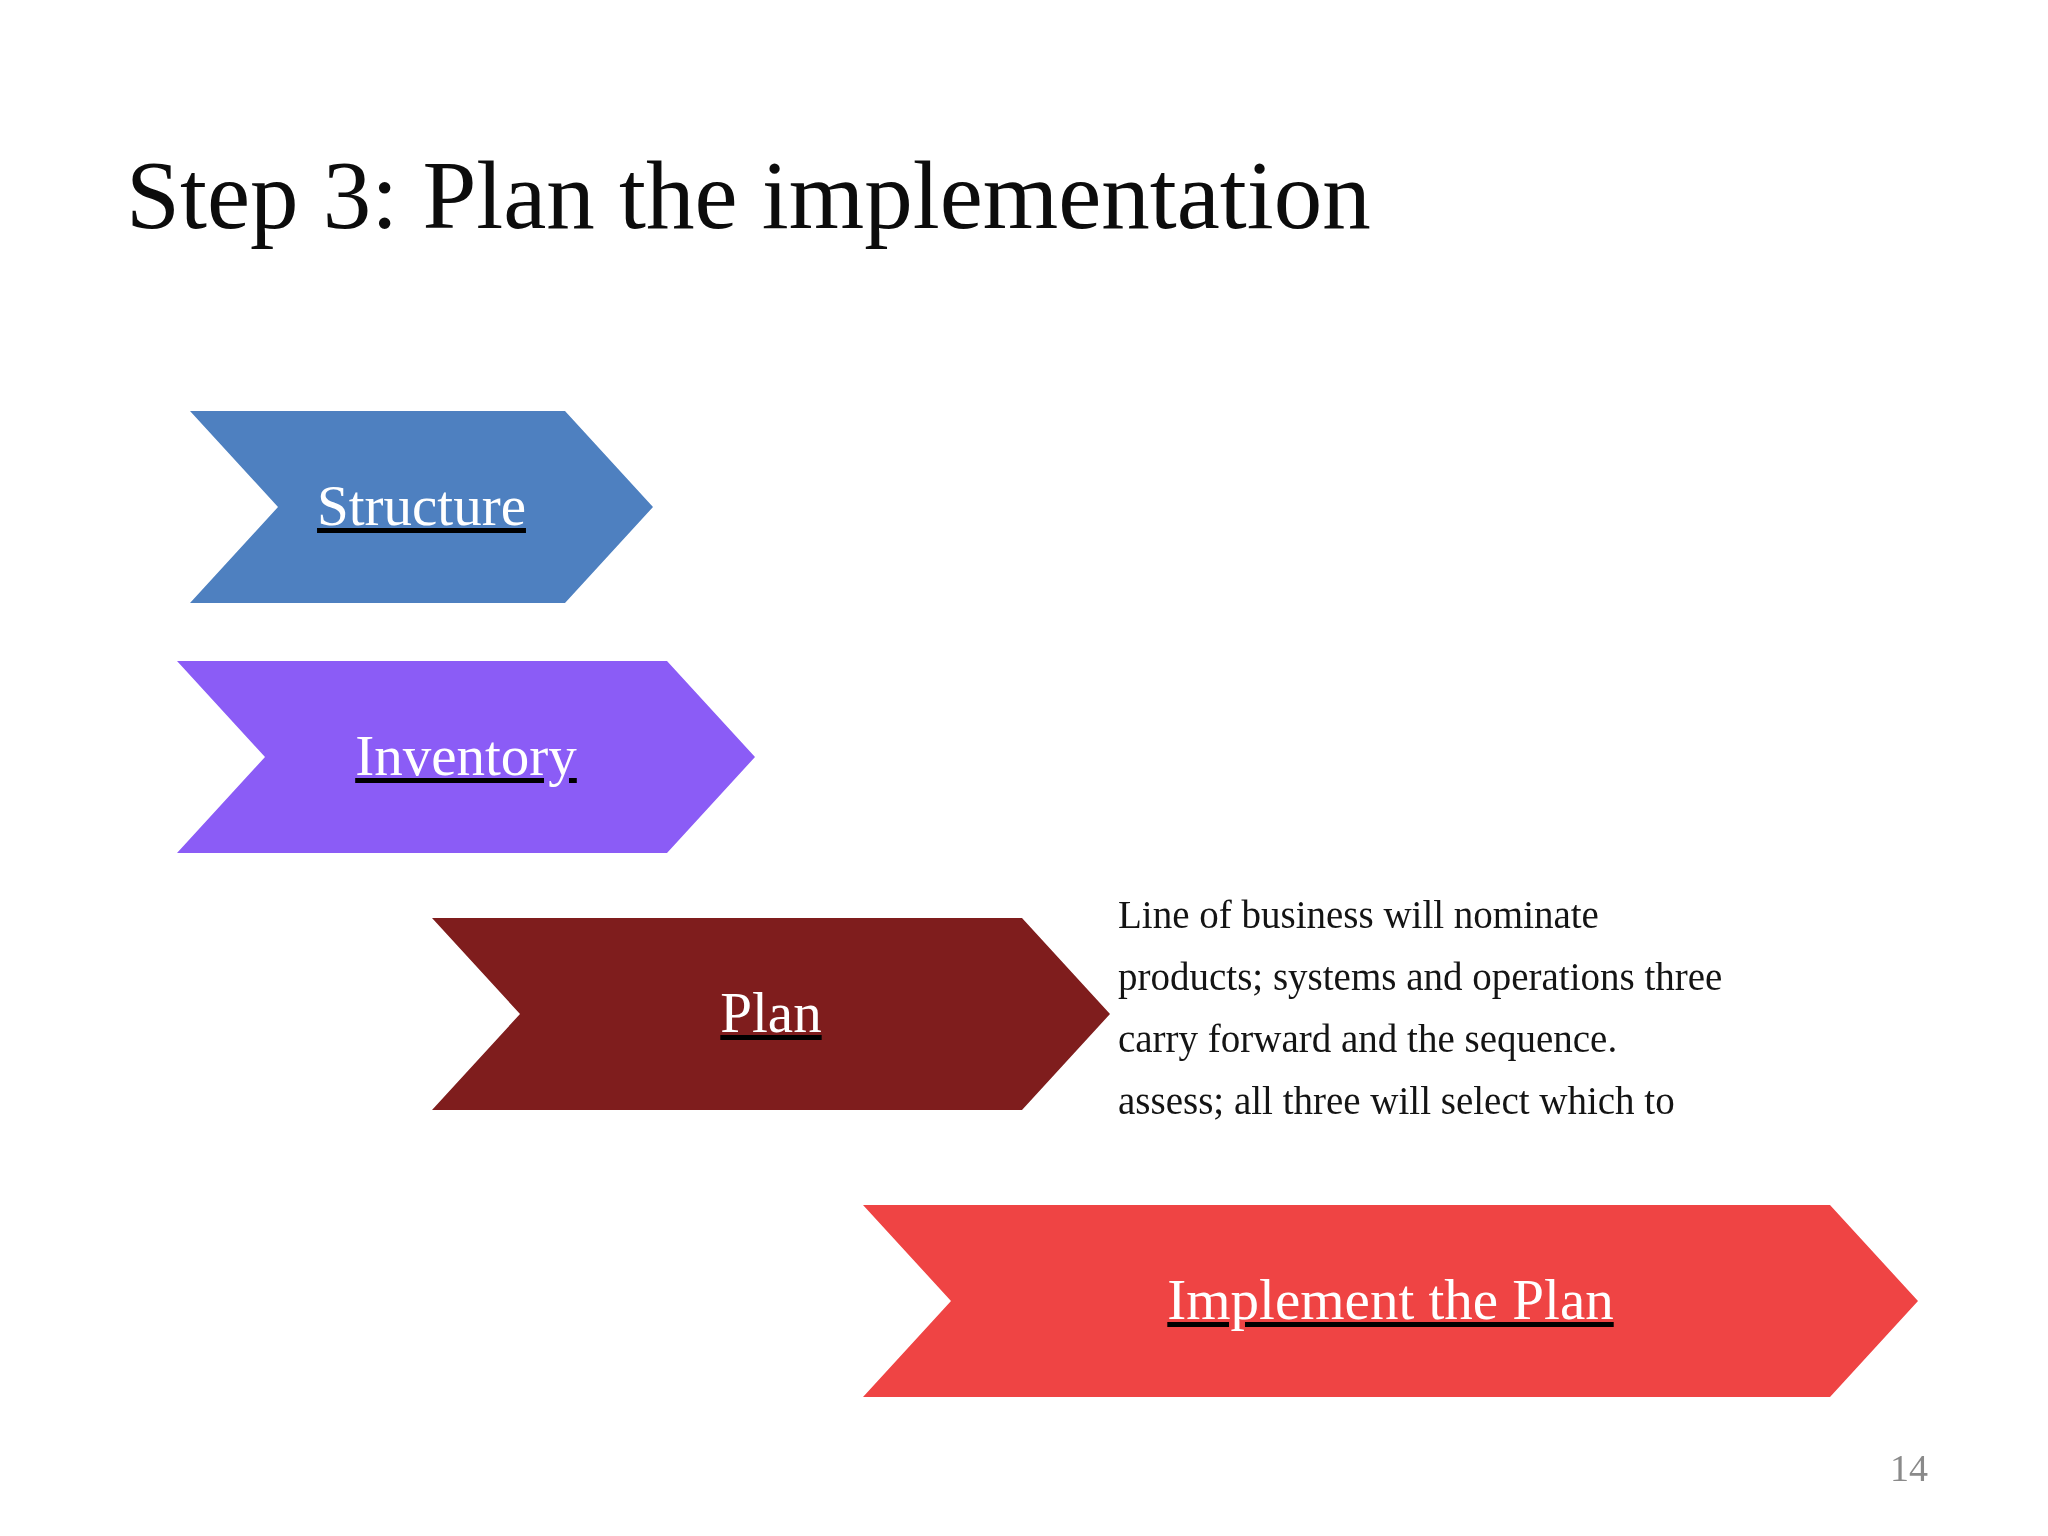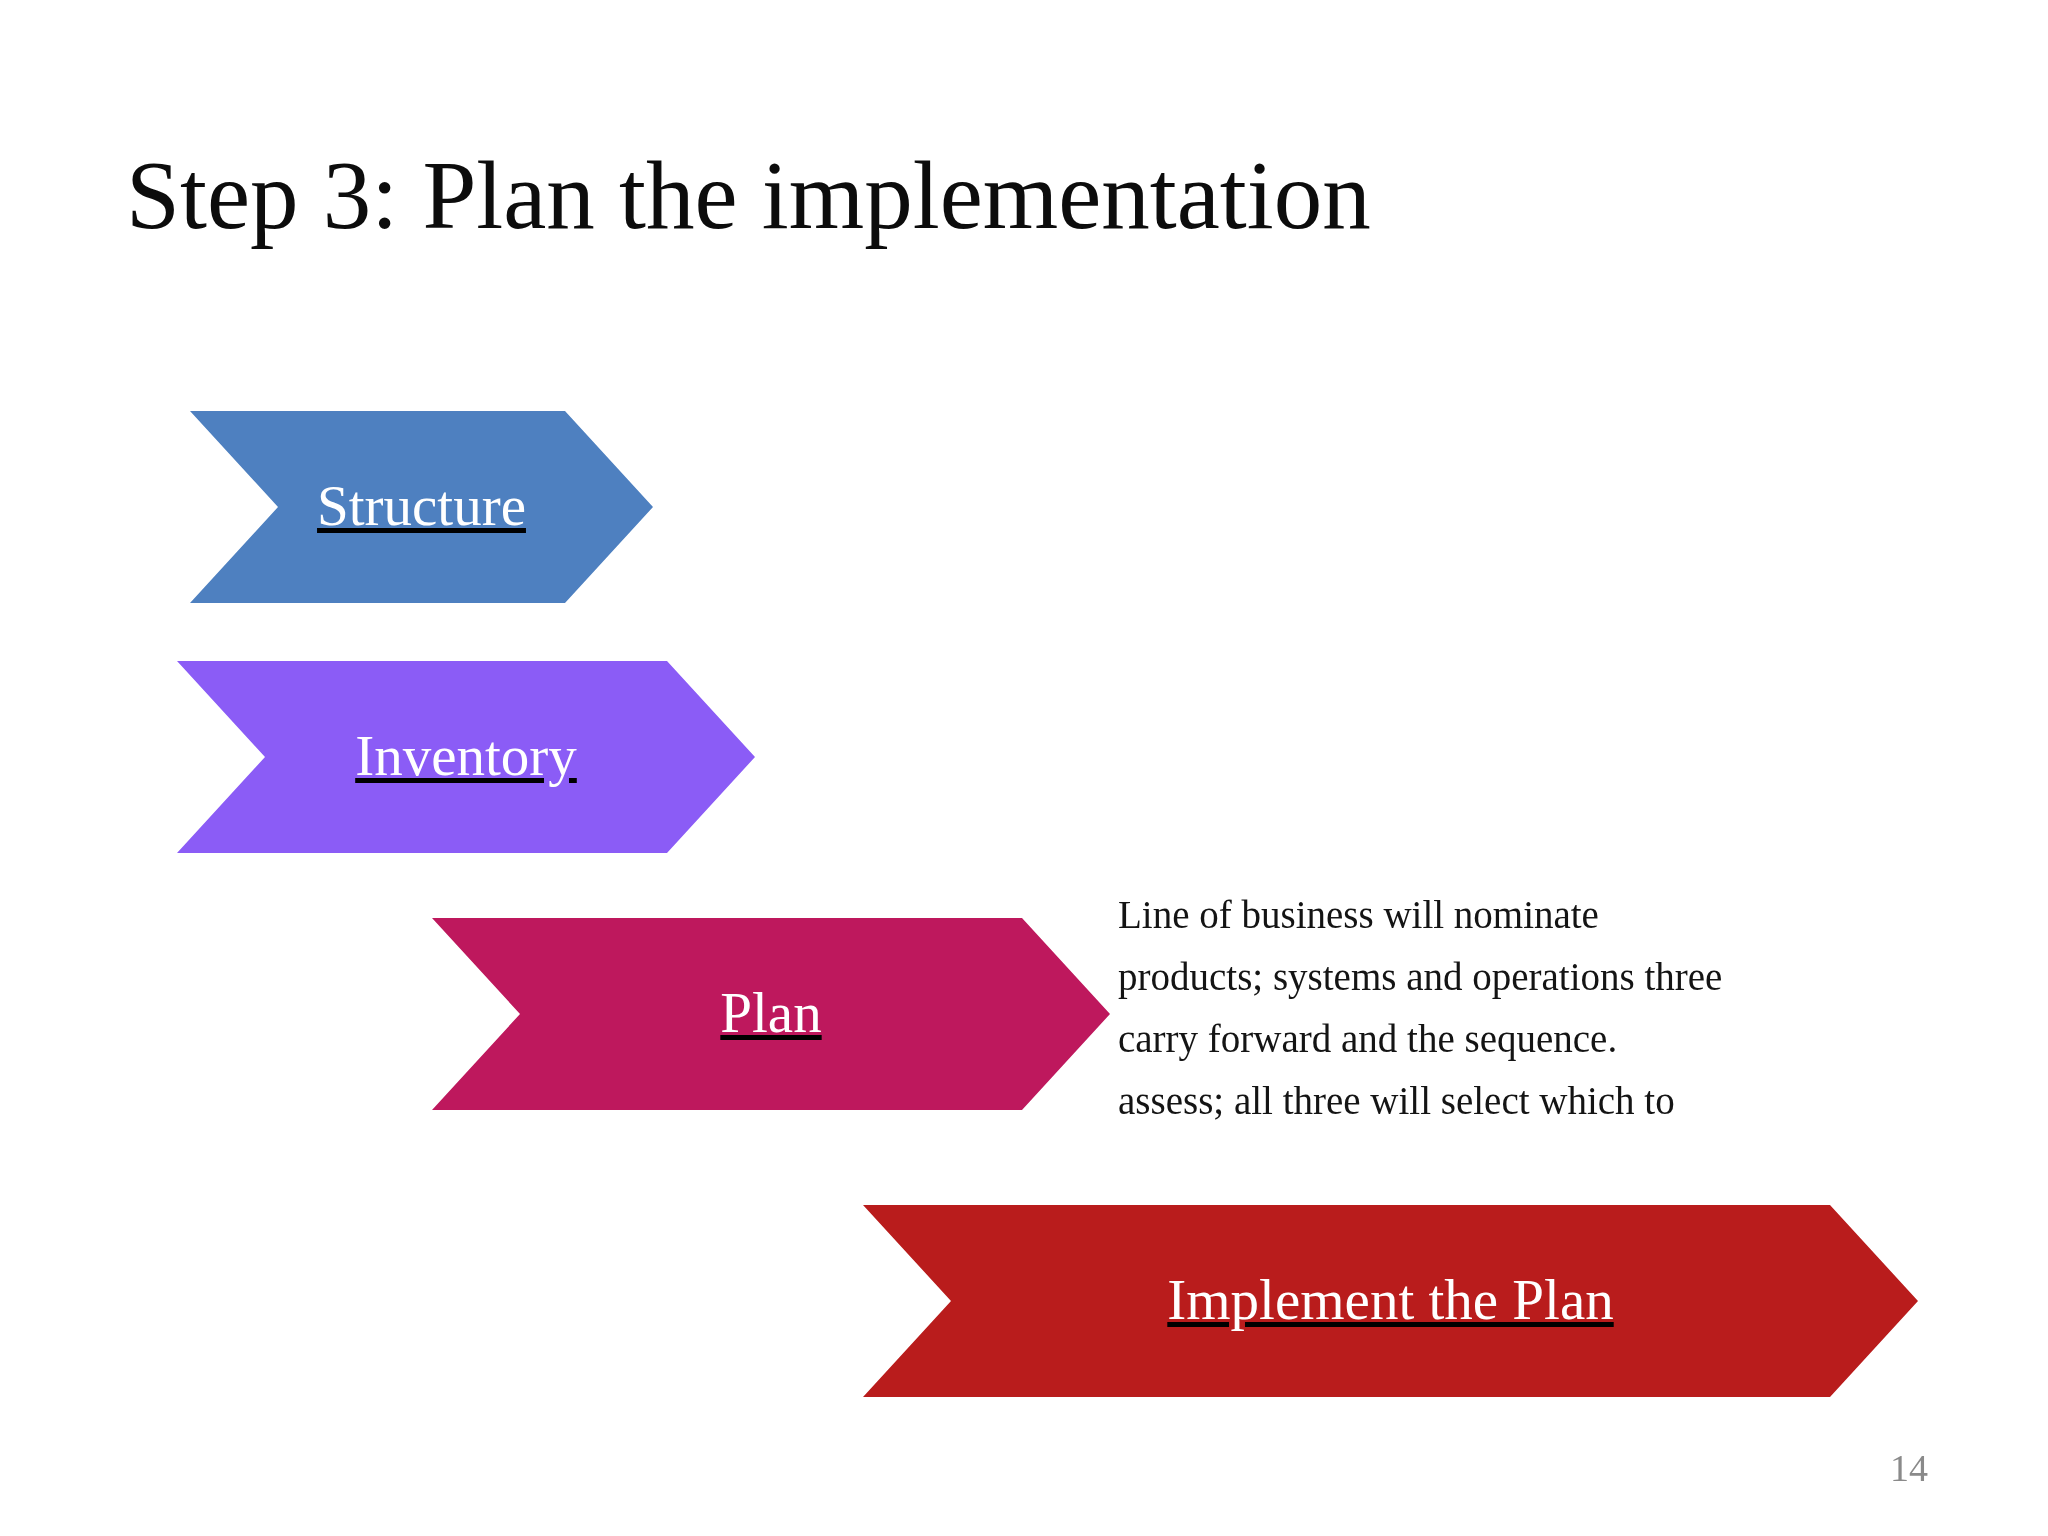--- a/index.html
+++ b/index.html
@@ -84,30 +84,30 @@
   <div class="slide-title">Step 3: Plan the implementation</div>
 
   <div class="chevron chevron-structure" style="background-color: rgb(78, 128, 192);">
     <span class="chevron-label" style="color: rgb(255, 255, 255);">Structure</span>
   </div>
 
   <div class="chevron chevron-inventory" style="background-color: #8b5cf6;">
     <span class="chevron-label" style="color: rgb(255, 255, 255);">Inventory</span>
   </div>
 
-  <div class="chevron chevron-plan" style="background-color: #be185d;">
+  <div class="chevron chevron-plan" style="background-color: #7f1d1d;">
     <span class="chevron-label" style="color: rgb(255, 255, 255);">Plan</span>
   </div>
 
   <div class="plan-description">
     <div>Line of business will nominate</div>
     <div>products; systems and operations three</div>
     <div>carry forward and the sequence.</div>
     <div>assess; all three will select which to</div>
   </div>
 
-  <div class="chevron chevron-implement" style="background-color: #b91c1c;">
+  <div class="chevron chevron-implement" style="background-color: #ef4444;">
     <span class="chevron-label" style="color: rgb(255, 255, 255);">Implement the Plan</span>
   </div>
 
   <div class="page-number">14</div>
 
 </div>
 
 </body></html>

